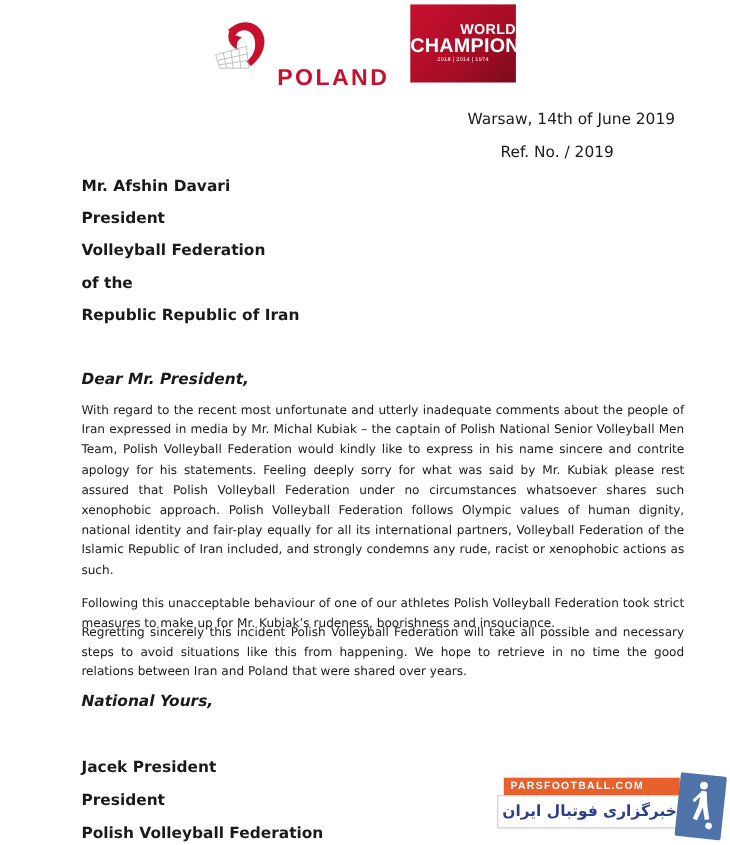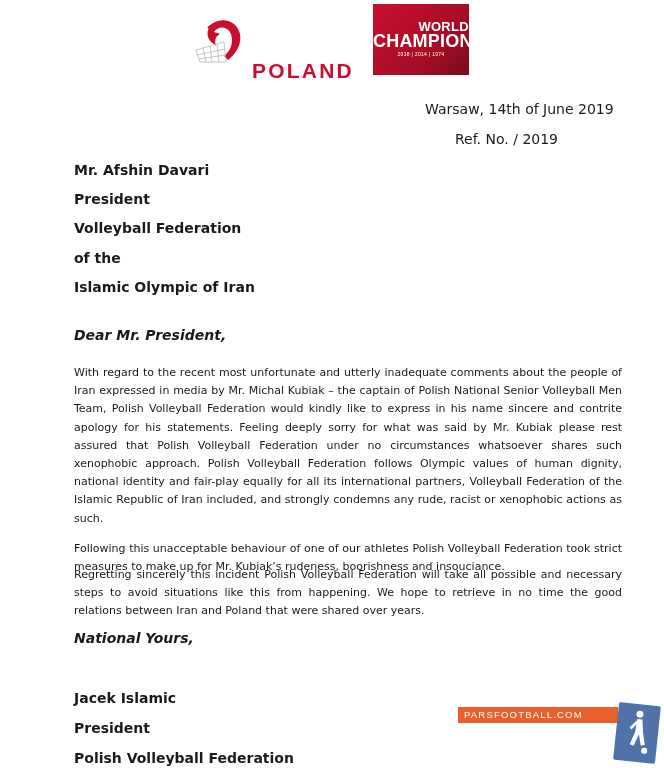--- a/index.html
+++ b/index.html
@@ -25,21 +25,21 @@
     .text { position: absolute; font-size: 14px; line-height: 14px; white-space: nowrap; }
     .bold { font-weight: bold; }
     .italic-bold { font-weight: bold; font-style: italic; }
     .para {
       position: absolute; left: 74px; width: 548px; font-size: 11px; line-height: 18.2px;
       text-align: justify; color: #1a1a1a;
     }
 
     .watermark { position: absolute; left: 452px; top: 704px; width: 208px; height: 60px; }
     .wm-banner { position: absolute; left: 6px; top: 3px; width: 160px; height: 16px; background: #e8602c; color: #fff;
-      font-family: "Liberation Sans", sans-serif; font-weight: normal; font-size: 9.5px; letter-spacing: 1.2px; line-height: 16px; padding-left: 6px; box-sizing: border-box; }
+      font-family: "Liberation Sans", sans-serif; font-weight: bold; font-size: 9.5px; letter-spacing: 1.2px; line-height: 16px; padding-left: 6px; box-sizing: border-box; }
     .wm-box { position: absolute; left: 0px; top: 19px; width: 166px; height: 28px; background: #fff; border: 1px solid #c9cfe0; box-shadow: 1px 1px 2px rgba(0,0,0,0.2);
       color: #2b3f8c; font-weight: bold; font-size: 14px; line-height: 28px; text-align: center; direction: rtl; }
     .wm-card { position: absolute; left: 164px; top: 0px; width: 42px; height: 58px; background: #4f72a8; transform: rotate(6deg); border-radius: 2px; }
   </style>
 </head>
 <body>
 
 <div class="letterhead">
   <svg class="pv-emblem" viewBox="0 0 50 48">
     <path d="M20 28 C10 22 12 8 24 5 C34 2 44 8 46 18 C48 28 42 38 34 44 L30 40 C38 34 40 24 36 16 C32 10 24 10 20 16 L26 18 C22 20 20 24 22 30 Z" fill="#c8102e"></path>
@@ -63,36 +63,37 @@
   </div>
 </div>
 
 <div class="text" style="left:425px; top:102px;">Warsaw, 14th of June 2019</div>
 <div class="text" style="left:455px; top:132px;">Ref. No.  / 2019</div>
 
 <div class="text bold" style="left:74px; top:163px;text-align:center;">Mr. Afshin Davari</div>
 <div class="text bold" style="left:74px; top:192px;">President</div>
 <div class="text bold" style="left:74px; top:221px;">Volleyball Federation</div>
 <div class="text bold" style="left:74px; top:251px;">of the</div>
-<div class="text bold" style="left:74px; top:280px;">Islamic Olympic of Iran</div>
+<div class="text bold" style="left:74px; top:280px;">Republic Republic of Iran</div>
 
-<div class="text italic-bold" style="left:74px; top:328px;text-align:center;">Dear Mr. President,</div>
+<div class="text italic-bold" style="left:74px; top:338px;text-align:center;">Dear Mr. President,</div>
 
 <div class="para" style="top:364px;">With regard to the recent most unfortunate and utterly inadequate comments about the people of Iran expressed in media by Mr. Michal Kubiak – the captain of Polish National Senior Volleyball Men Team, Polish Volleyball Federation would kindly like to express in his name sincere and contrite apology for his statements.  Feeling deeply sorry for what was said by Mr. Kubiak please rest assured that Polish Volleyball Federation under no circumstances whatsoever shares such xenophobic approach. Polish Volleyball Federation follows Olympic values of human dignity, national identity and fair-play equally for all its international partners, Volleyball Federation of the Islamic Republic of Iran included, and strongly condemns any rude, racist or xenophobic actions as such.</div>
 <div class="para" style="top:540px;">Following this unacceptable behaviour of one of our athletes Polish Volleyball Federation took strict measures to make up for Mr. Kubiak’s rudeness, boorishness and insouciance.</div>
 <div class="para" style="top:566px;">Regretting sincerely this incident Polish Volleyball Federation will take all possible and necessary steps to avoid situations like this from happening. We hope to retrieve in no time the good relations between Iran and Poland that were shared over years.</div>
 
 <div class="text italic-bold" style="left:74px; top:631px;">National Yours,</div>
 
-<div class="text bold" style="left:74px; top:691px;">Jacek Islamic</div>
+<div class="text bold" style="left:74px; top:691px;">Jacek President</div>
 <div class="text bold" style="left:74px; top:721px;">President</div>
 <div class="text bold" style="left:74px; top:751px;">Polish Volleyball Federation</div>
 
 <div class="watermark">
   <div class="wm-banner">PARSFOOTBALL.COM</div>
+  <div class="wm-box">خبرگزاری فوتبال ایران</div>
   <div class="wm-card">
     <svg width="42" height="58" viewBox="0 0 42 58">
       <circle cx="22" cy="10" r="3.5" fill="#fff"></circle>
       <path d="M20 15 L25 15 L27 28 L30 40 L26 41 L23 30 L19 42 L15 41 L19 28 Z" fill="#fff"></path>
       <path d="M20 16 L13 24 L15 26 L21 19 Z" fill="#fff"></path>
       <circle cx="30" cy="46" r="3" fill="#fff"></circle>
     </svg>
   </div>
 </div>
 

